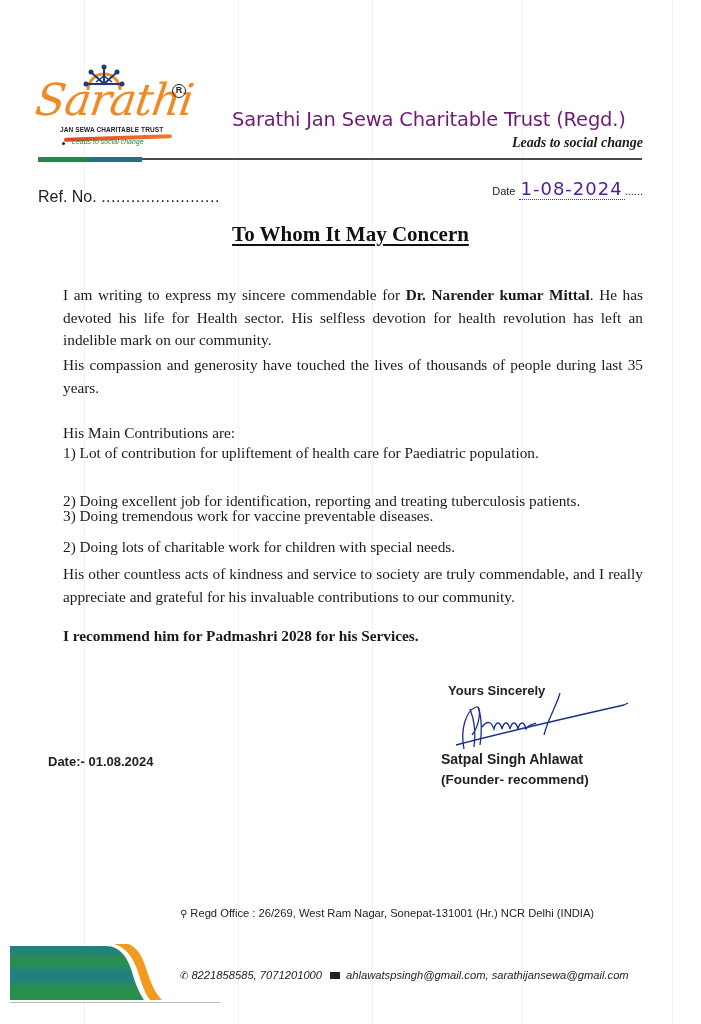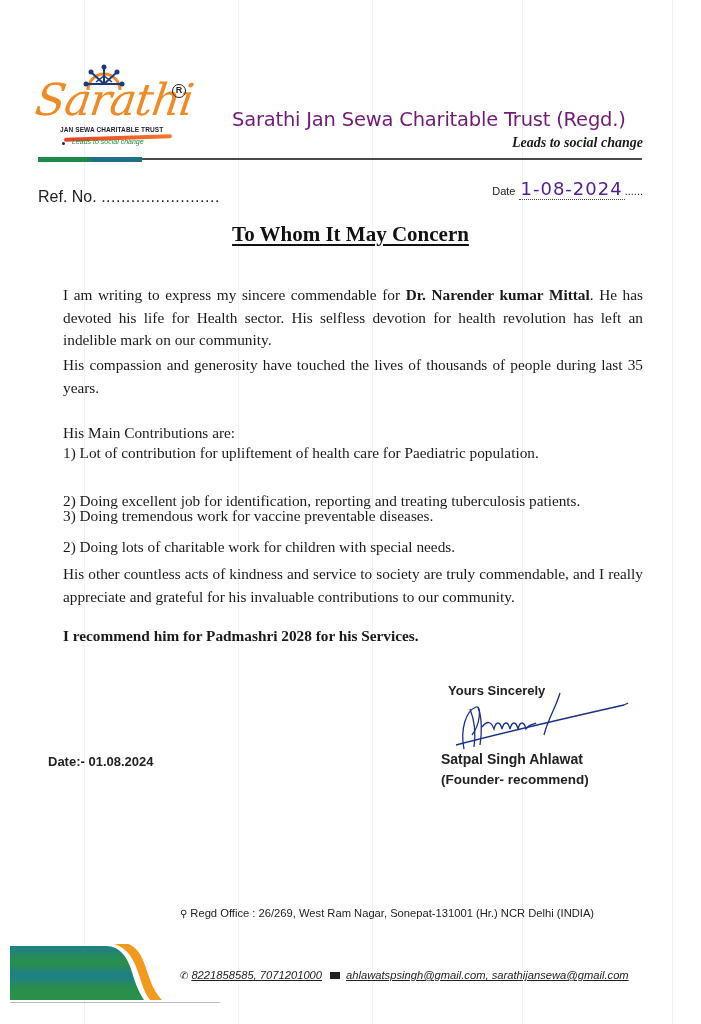--- a/index.html
+++ b/index.html
@@ -60,21 +60,21 @@
 
     .date-bottom { position: absolute; left: 48px; top: 754px; font-family: Liberation Sans, sans-serif;
       font-size: 13px; font-weight: bold; color: #222; }
 
     
     .footer-graphic { position: absolute; left: 10px; top: 942px; width: 155px; height: 58px; }
     .footer-line { position: absolute; left: 10px; top: 1002px; width: 210px; height: 1px; background: #bbb; }
     .footer-text { position: absolute; left: 180px; font-family: "Liberation Sans", sans-serif; font-size: 11.2px; color: #222; white-space: nowrap; }
     .f1 { top: 907px; }
     .f2 { top: 969px; }
-    .f2 .ital { font-style: italic; text-decoration: underline; }
+    .f2 .ital { font-style: italic; }
     .mail-box { display: inline-block; width: 10px; height: 7px; background: #222; margin: 0 6px 0 8px; vertical-align: 0px; }
     .pin-icon, .phone-icon { display: inline-block; font-size: 10px; margin-right: 3px; }
   </style>
 </head>
 <body>
 
 <div class="scanline" style="left:84px"></div>
 <div class="scanline" style="left:238px"></div>
 <div class="scanline" style="left:372px"></div>
 <div class="scanline" style="left:522px"></div>

